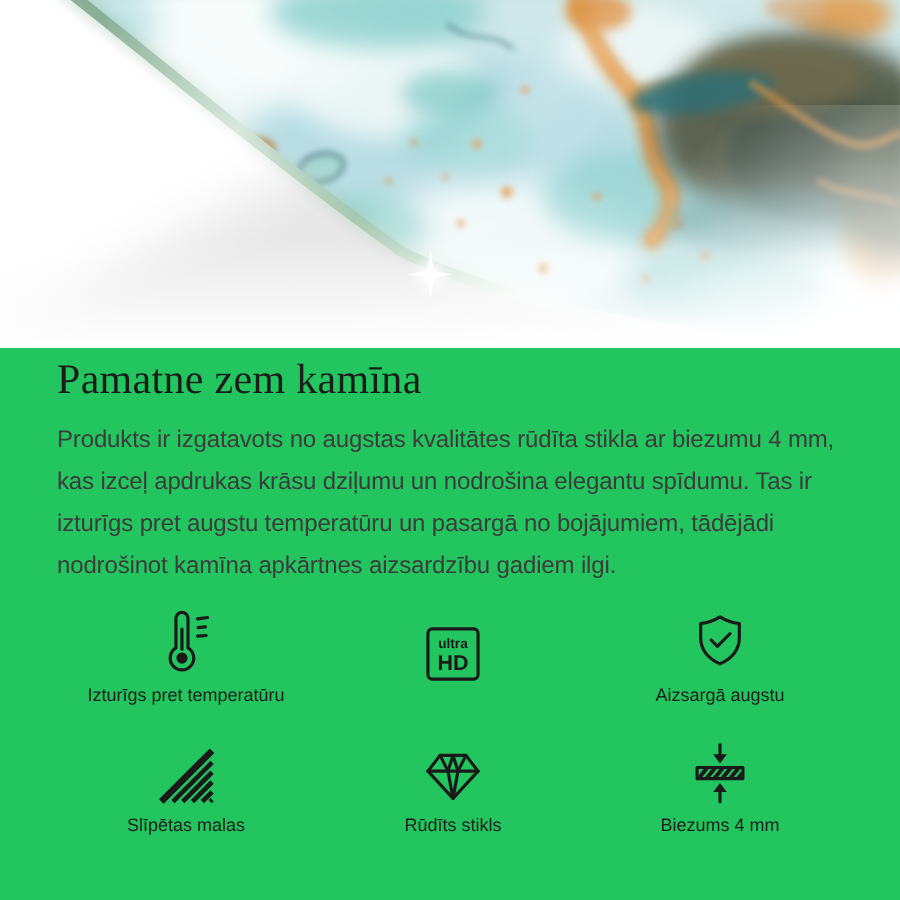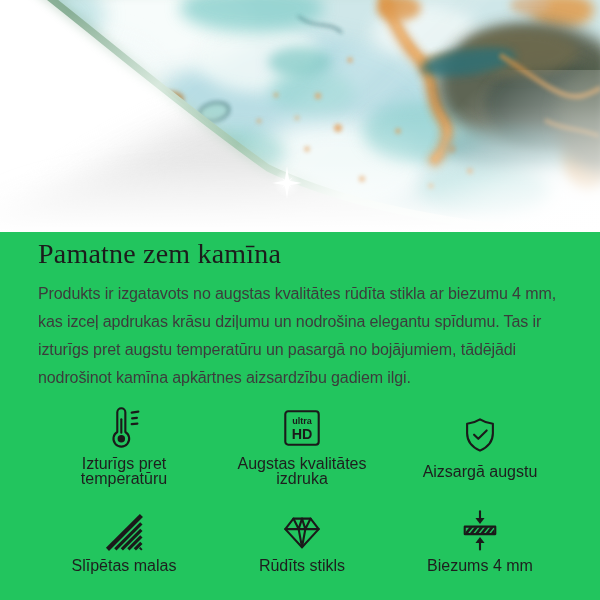--- a/index.html
+++ b/index.html
@@ -24,21 +24,21 @@
     font-size:16px;line-height:28px;color:#3c3c3c;letter-spacing:-0.1px;
   }
 
   
   .features{
     margin-top:12px;display:grid;grid-template-columns:1fr 1fr 1fr;
     row-gap:20px;column-gap:6px;
   }
   .feature{display:flex;flex-direction:column;align-items:center;justify-content:center;}
   .icon-box{height:46px;display:flex;align-items:flex-end;justify-content:center;margin-bottom:6px;}
-  .feature-label{font-size:16px;color:#1e1e1e;text-align:center;line-height:15px;}
+  .feature-label{font-size:12px;color:#1e1e1e;text-align:center;line-height:15px;}
   .icon-stroke{stroke:#1a1a1a;fill:none;stroke-width:2.2;stroke-linecap:round;stroke-linejoin:round;}
   .icon-fill{fill:#1a1a1a;stroke:none;}
   .hd-text{font-family:"Liberation Sans",sans-serif;fill:#1a1a1a;text-anchor:middle;}
 </style>
 </head>
 <body>
 
 <div class="page">
 
   <div class="hero">
@@ -193,21 +193,20 @@
       </div>
 
       <div class="feature">
         <div class="icon-box">
           <svg width="42" height="44" viewBox="0 0 44 44">
             <rect class="icon-stroke" x="4.5" y="4.5" width="35" height="35" rx="3" stroke-width="2.6"></rect>
             <text class="hd-text" x="22" y="18" font-size="9.5" font-weight="600">ultra</text>
             <text class="hd-text" x="22" y="33" font-size="15" font-weight="700">HD</text>
           </svg>
         </div>
-        <div class="feature-label">Augstas kvalitātes izdruka</div>
       </div>
 
       <div class="feature">
         <div class="icon-box">
           <svg width="42" height="44" viewBox="0 0 44 44">
             <path class="icon-stroke" d="M22 4.5 C26 7 30.5 8.6 35.5 9.2 V19 C35.5 27.6 30 33.6 22 37.3 C14 33.6 8.5 27.6 8.5 19 V9.2 C13.5 8.6 18 7 22 4.5 Z"></path>
             <path class="icon-stroke" d="M15.8 20.6 L20.2 25 L29 16.2" stroke-width="2.4"></path>
           </svg>
         </div>
         <div class="feature-label">Aizsargā augstu</div>

